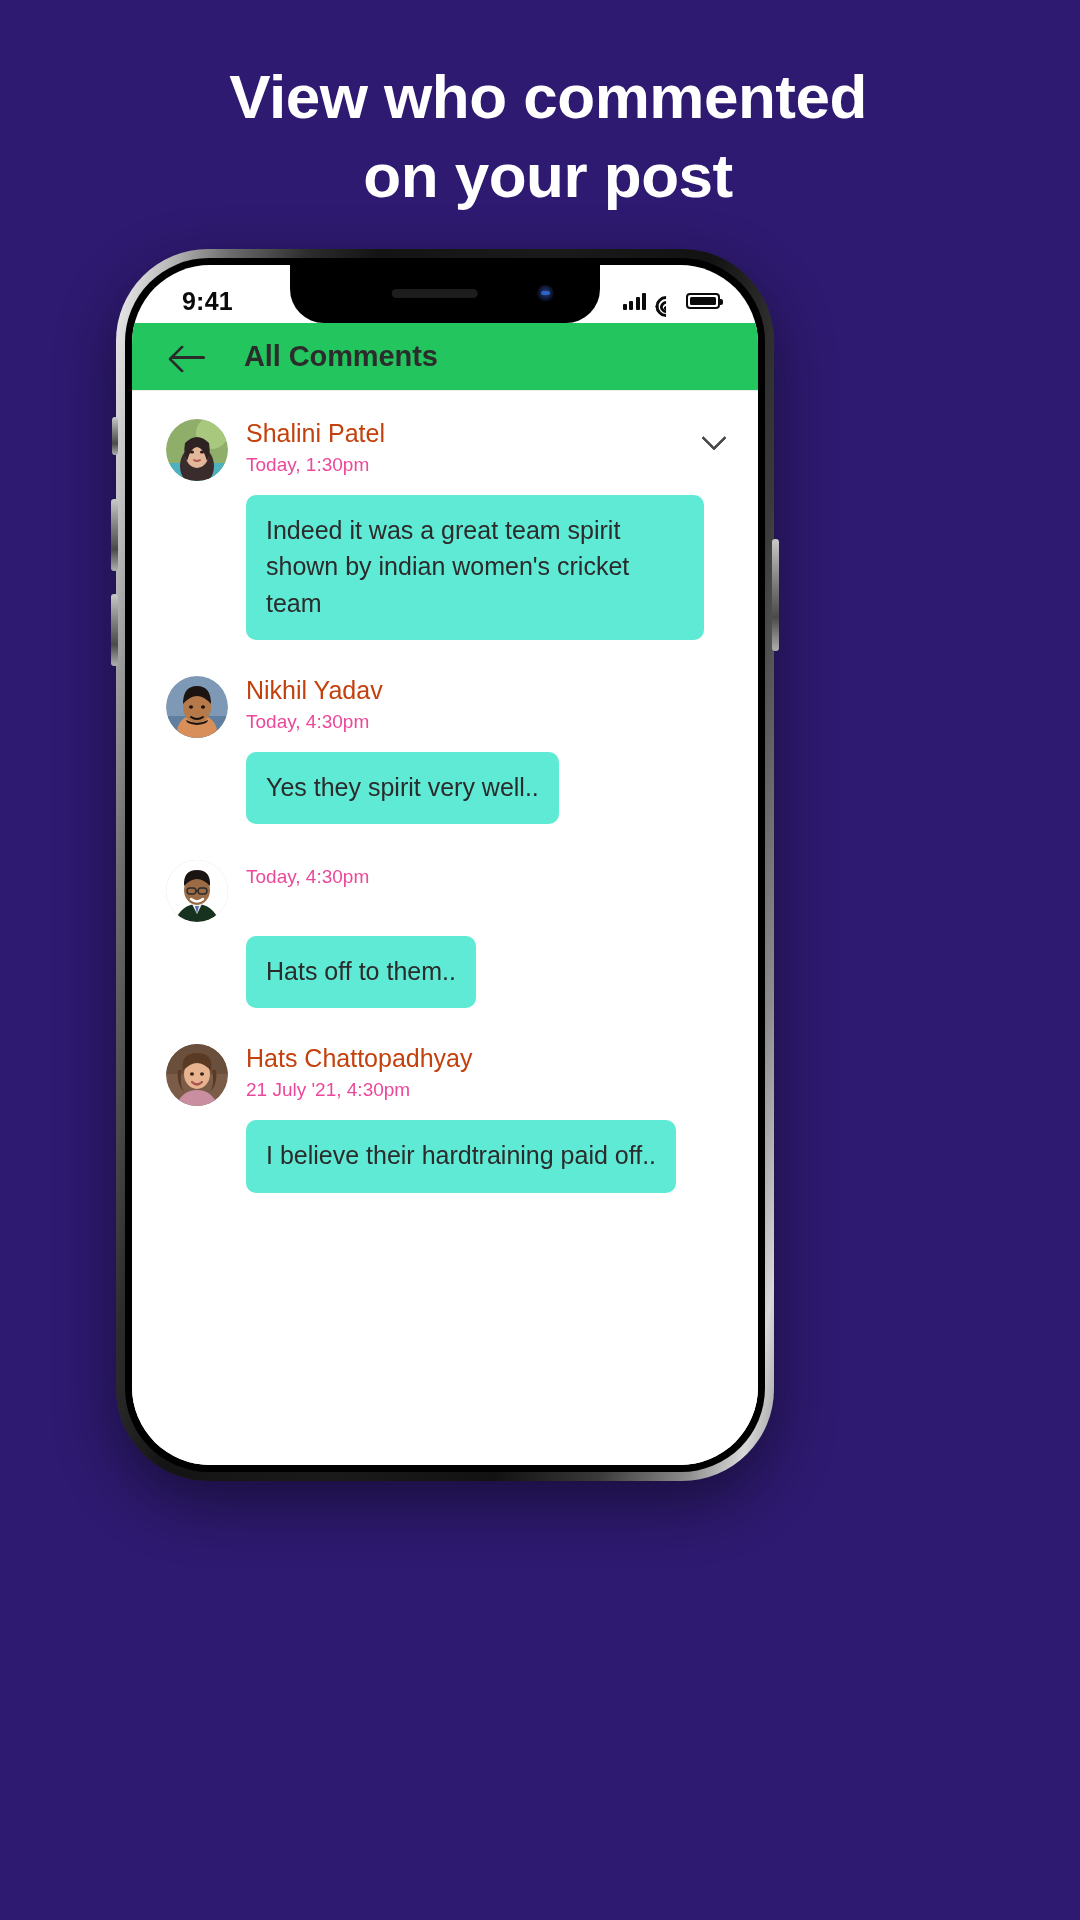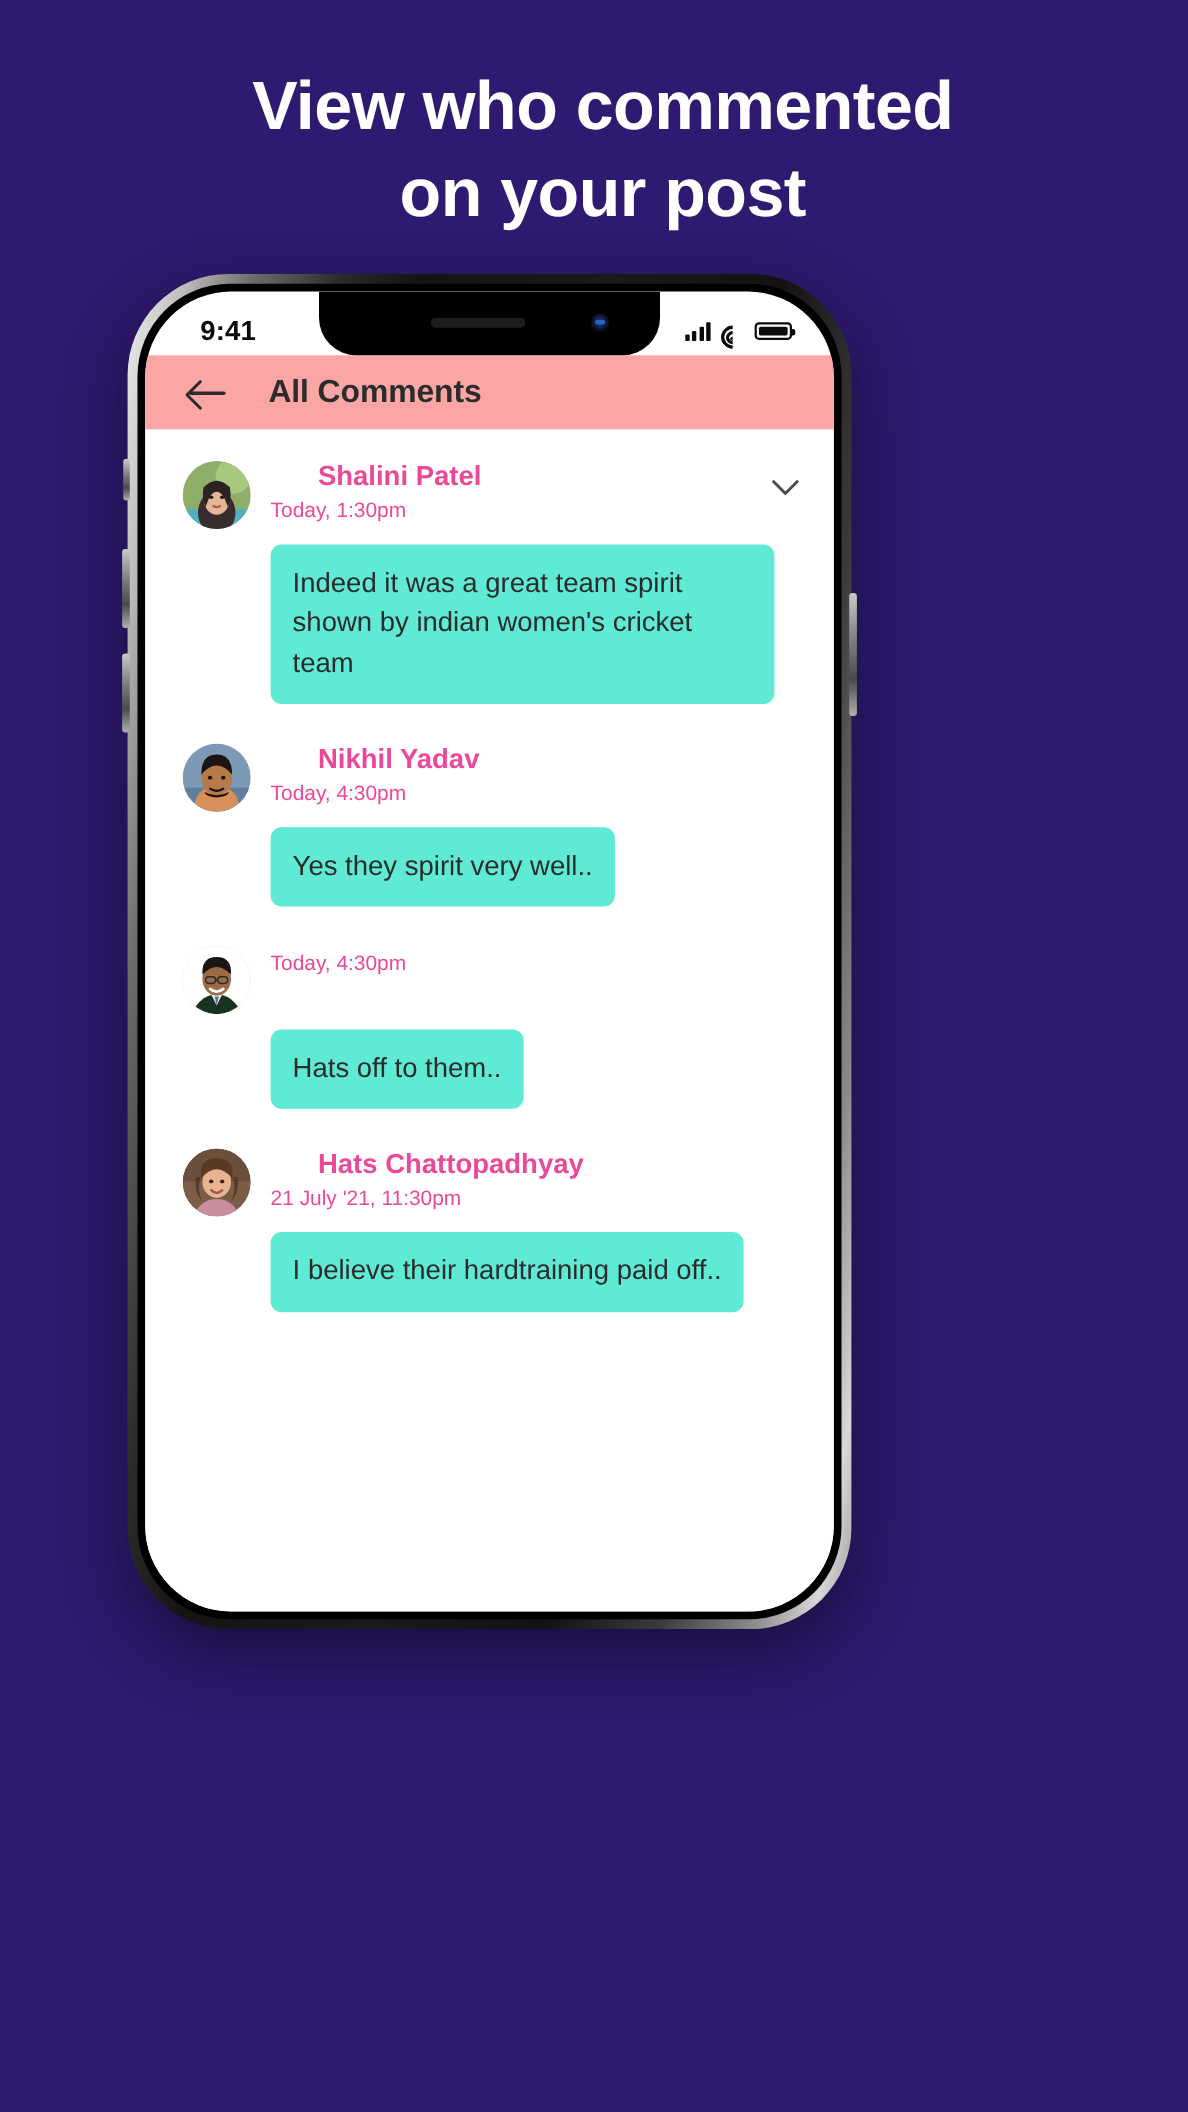--- a/index.html
+++ b/index.html
@@ -133,21 +133,21 @@
   }
   .batt i{ display:block; width:100%; height:100%; background:#0b0b0b; border-radius:1.5px; }
 
   
   .app-header {
     position: absolute;
     top: 58px; left: 0; right: 0;
     height: 68px;
     display: flex; align-items: center;
     padding: 0 40px;
-    background: #fca5a5;
+    background: #22c55e;
     border-bottom: 1px solid #ececec;
     z-index: 4;
   }
   .back-arrow { width: 36px; height: 26px; position: relative; cursor: pointer; }
   .back-arrow::before{
     content:""; position:absolute; left:0; top:12px;
     width:33px; height:3px; background:#2b2b2b; border-radius:2px;
   }
   .back-arrow::after{
     content:""; position:absolute; left:0px; top:5px;
@@ -175,21 +175,21 @@
     margin-bottom: 34px;
   }
   .c-head { display: flex; align-items: flex-start; }
   .avatar {
     width: 62px; height: 62px; border-radius: 50%;
     flex: 0 0 62px; overflow: hidden; margin-top: 2px;
     background: #ddd;
   }
   .avatar svg { display:block; width:100%; height:100%; }
   .c-meta { margin-left: 18px; padding-top: 2px; flex: 1 1 auto; }
-  .c-name { font-size: 25px; font-weight: bold; color: #ec4899; line-height: 1.15; margin-left: 43px; }
+  .c-name { font-size: 25px; font-weight: normal; color: #c2410c; line-height: 1.15; }
   .c-time { font-size: 19px; color: #ec4899; margin-top: 6px; line-height: 1.15; }
   .chev {
     flex: 0 0 auto; width: 26px; height: 26px; margin-top: 8px; position: relative; cursor:pointer;
   }
   .chev::after{
     content:""; position:absolute; left:3px; top:4px;
     width:15px; height:15px;
     border-right:3px solid #4a4a4a; border-bottom:3px solid #4a4a4a;
     transform: rotate(45deg); border-radius:1px;
   }
@@ -365,21 +365,21 @@
                     <path d="M16 26 q-3 14 2 22 q-8 -8 -6 -22z" fill="#5a3a24"></path>
                     <path d="M46 26 q3 14 -2 22 q8 -8 6 -22z" fill="#5a3a24"></path>
                     <ellipse cx="26" cy="30" rx="2" ry="1.7" fill="#3a2418"></ellipse>
                     <ellipse cx="36" cy="30" rx="2" ry="1.7" fill="#3a2418"></ellipse>
                     <path d="M26 38 q5 5 10 0" stroke="#a8534f" stroke-width="2.2" fill="none" stroke-linecap="round"></path>
                   </g>
                 </svg>
               </div>
               <div class="c-meta">
                 <div class="c-name">Hats Chattopadhyay</div>
-                <div class="c-time">21 July '21, 11:30pm</div>
+                <div class="c-time">21 July '21, 4:30pm</div>
               </div>
             </div>
             <div class="bubble">I believe their hardtraining paid off..</div>
           </div>
 
         </div>
       </div>
     </div>
   </div>
 </div>

